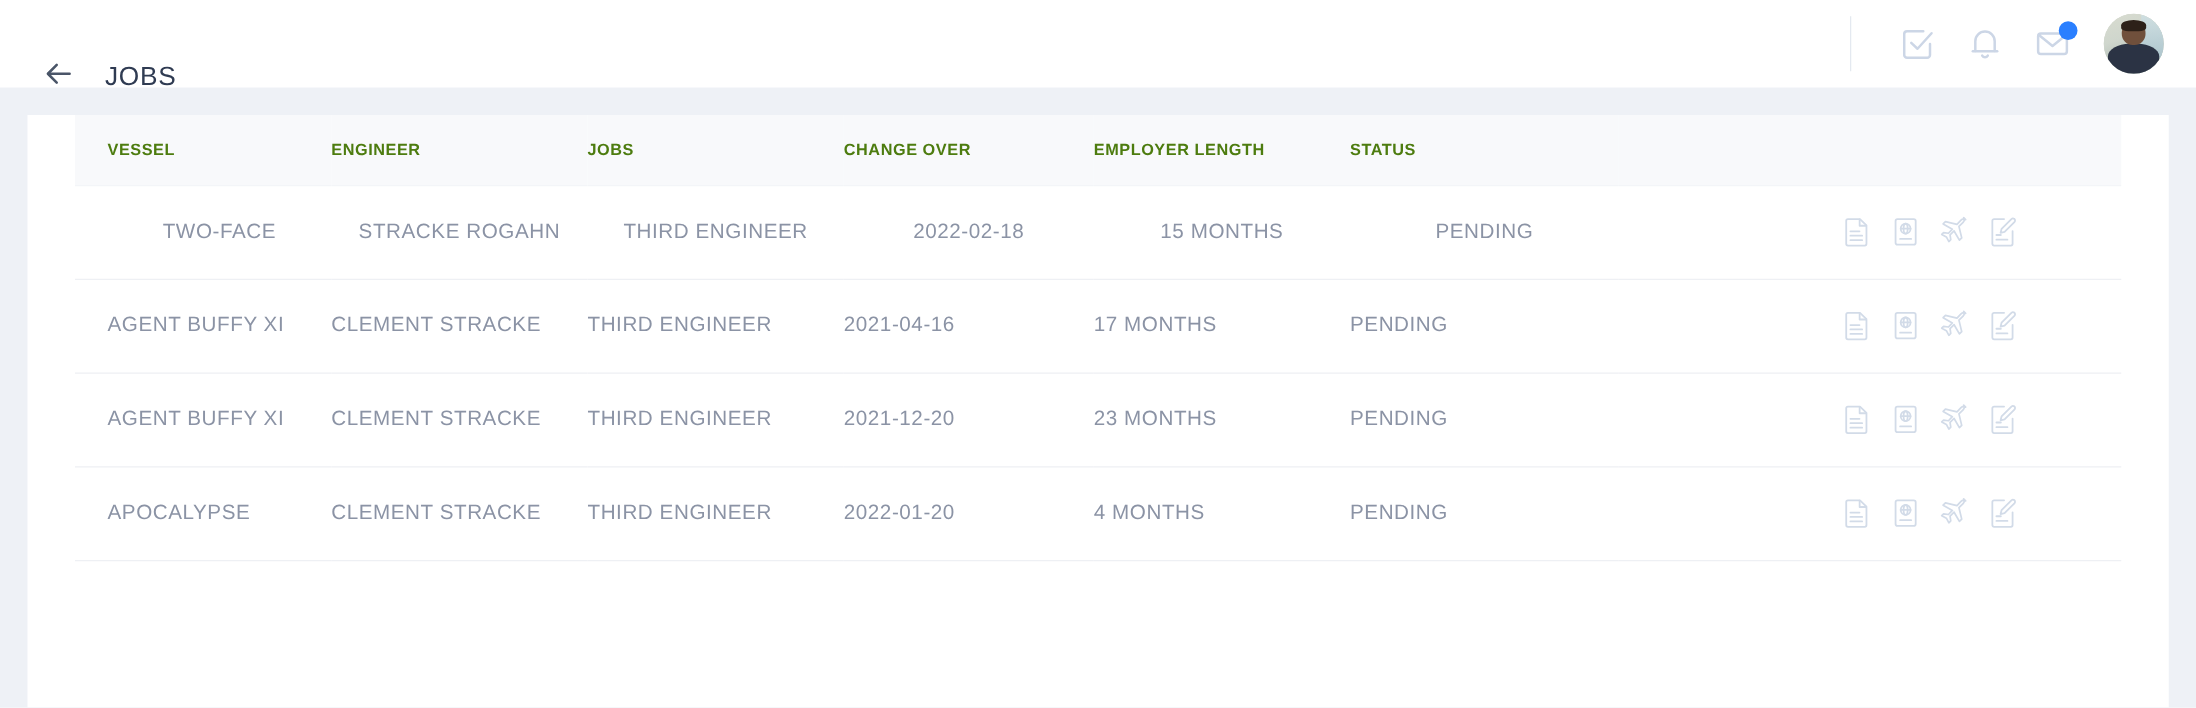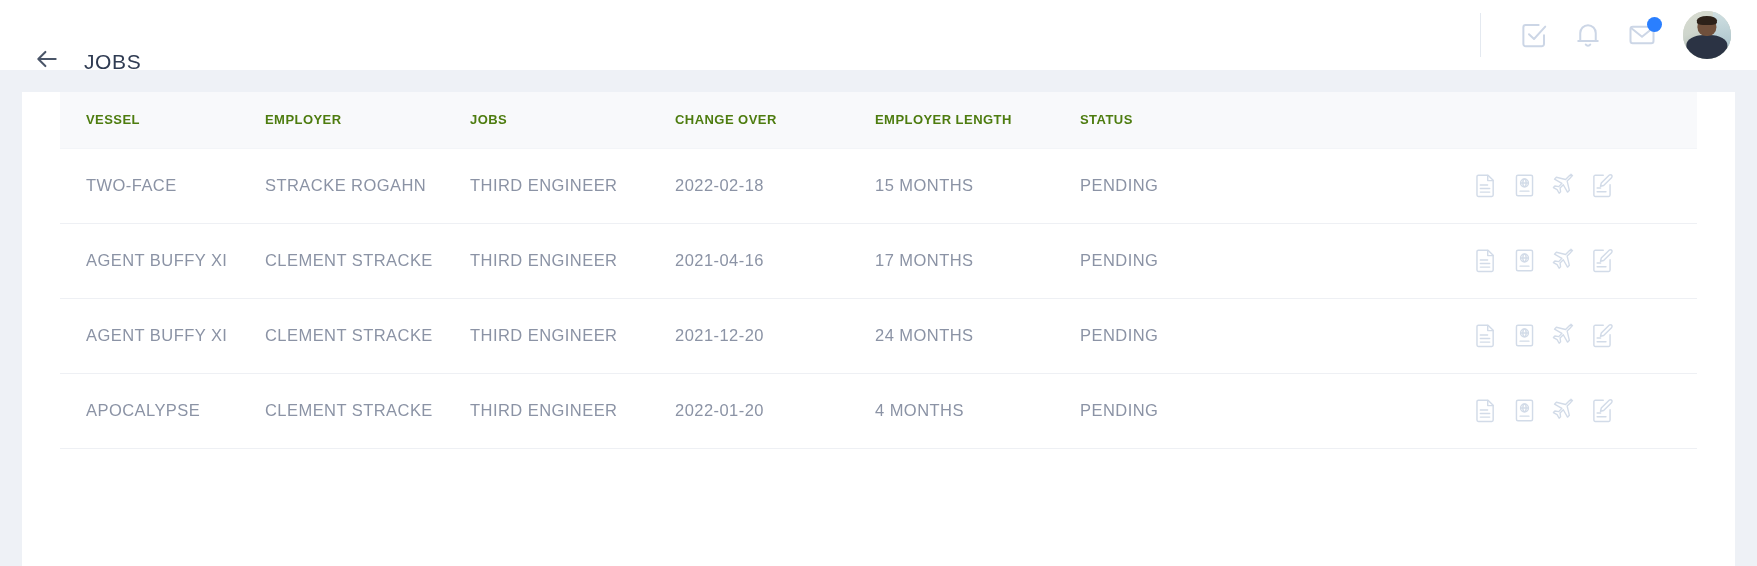--- a/index.html
+++ b/index.html
@@ -155,21 +155,21 @@
     letter-spacing: 0.45px;
     color: #8b93a5;
     height: 75px;
     vertical-align: middle;
     border-bottom: 1px solid #eef0f4;
     padding: 0;
     white-space: nowrap;
     overflow: hidden;
   }
   table.jobs td:first-child { padding-left: 26px; }
-  table.jobs tbody tr:first-child td { border-top: 1px solid #f3f5f8; }
+  table.jobs tbody tr:first-child td { border-top: 1px solid #f3f5f8; text-align: center; }
 
   .col-vessel   { width: 205px; }
   .col-employer { width: 205px; }
   .col-rank     { width: 205px; }
   .col-change   { width: 200px; }
   .col-length   { width: 205px; }
   .col-status   { width: 215px; }
   .col-actions  { width: auto; }
 
   .actions {
@@ -247,21 +247,21 @@
           <col class="col-employer">
           <col class="col-rank">
         <col class="col-change">
           <col class="col-length">
           <col class="col-status">
         <col class="col-actions">
       </colgroup>
       <thead>
         <tr>
           <th>VESSEL</th>
-          <th>EMPLOYER</th>
+          <th>ENGINEER</th>
           <th>JOBS</th>
           <th>CHANGE OVER</th>
           <th>EMPLOYER LENGTH</th>
           <th>STATUS</th>
           <th></th>
         </tr>
       </thead>
       <tbody id="jobs-body">
           <tr>
             <td>TWO-FACE</td>
@@ -347,21 +347,21 @@
     </svg>
   </span>
 </div>
             </td>
           </tr>
           <tr>
             <td>AGENT BUFFY XI</td>
             <td>CLEMENT STRACKE</td>
             <td>THIRD ENGINEER</td>
             <td>2021-12-20</td>
-            <td>24 MONTHS</td>
+            <td>23 MONTHS</td>
             <td>PENDING</td>
             <td>
               <div class="actions">
   <span class="act-icon">
     <svg width="23" height="25" viewBox="0 0 24 26" fill="none" stroke="#d2dbe8" stroke-width="1.5" stroke-linecap="round" stroke-linejoin="round">
       <path d="M4.5 2.3h10.1L20 7.6v15.4a1.4 1.4 0 0 1-1.4 1.4H4.5A1.4 1.4 0 0 1 3.1 23V3.7a1.4 1.4 0 0 1 1.4-1.4z"></path>
       <polyline points="14.3,2.5 14.3,7.9 19.8,7.9"></polyline>
       <line x1="6.6" y1="12.5" x2="14.2" y2="12.5"></line>
       <line x1="6.6" y1="16.2" x2="16.4" y2="16.2"></line>
       <line x1="6.6" y1="19.9" x2="16.4" y2="19.9"></line>

